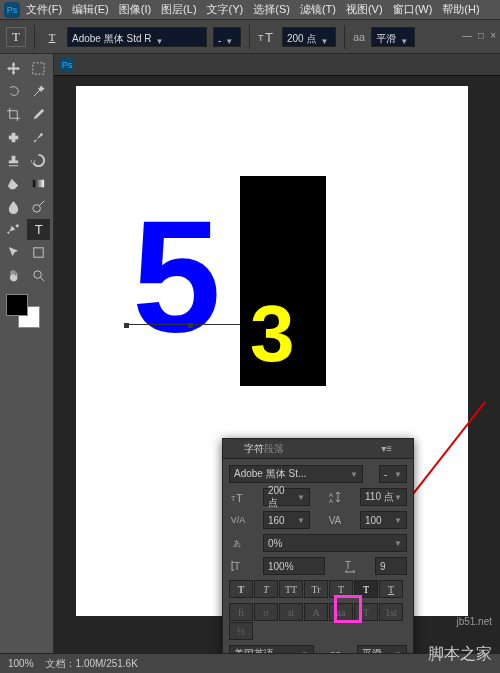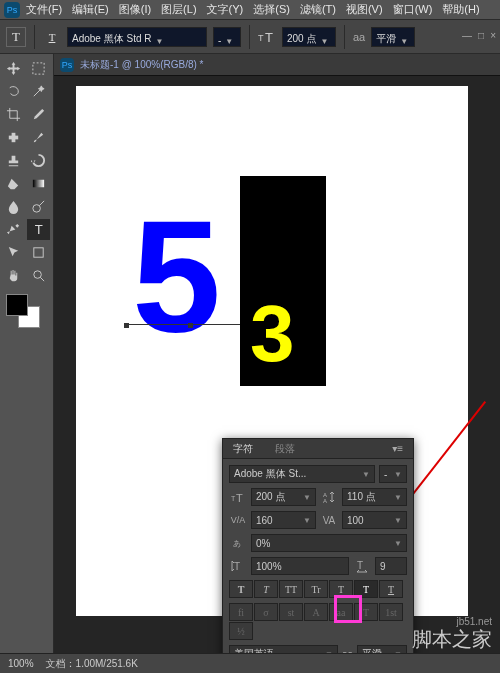--- a/index.html
+++ b/index.html
@@ -27,39 +27,39 @@
 .tabbar .pslogo2{width:14px;height:14px;margin-right:6px}
 .canvas{position:absolute;left:22px;top:32px;width:392px;height:530px;background:#fff}
 .txt-layer{position:absolute;left:56px;top:110px}
 .char5{color:#0000ff;font-family:"SimHei",sans-serif;font-size:160px;font-weight:bold;line-height:1}
 .sel{position:absolute;left:164px;top:90px;width:86px;height:210px;background:#000}
 .char3{position:absolute;left:10px;top:112px;color:#ffff00;font-family:"SimHei",sans-serif;font-size:80px;font-weight:bold}
 .baseline{position:absolute;left:50px;top:238px;width:130px;border-top:1px solid #333}
 .bh{position:absolute;width:5px;height:5px;background:#333;top:-2px}
 .redline{position:absolute;left:280px;top:480px;width:210px;height:2px;background:#d00;transform:rotate(-52deg);transform-origin:left center}
 .panel{position:absolute;left:168px;top:384px;width:192px;background:#454545;border:1px solid #222;box-shadow:0 2px 10px rgba(0,0,0,.6);font-size:10px;color:#ccc}
-.panel .hdr{display:flex;align-items:center;height:20px;padding:0 10px;background:#3a3a3a;border-bottom:1px solid #222;gap:22px}
+.panel .hdr{display:flex;align-items:center;height:20px;padding:0 21px;background:#3a3a3a;border-bottom:1px solid #222;gap:0}
 .panel .hdr .tab{color:#ddd}
 .panel .hdr .tab.inactive{color:#888}
 .panel .hdr .menu{margin-left:auto;color:#aaa;cursor:pointer}
 .panel .body{padding:6px}
-.prow{display:flex;align-items:center;gap:4px;margin-bottom:5px}
+.prow{display:flex;align-items:center;gap:16px;margin-bottom:5px}
 .prow .ico{width:18px;display:flex;align-items:center;justify-content:center;color:#aaa}
 .prow .ico svg{width:14px;height:14px}
 .fld{background:#333;border:1px solid #222;height:18px;padding:0 4px;display:flex;align-items:center;flex:1;min-width:0}
 .fld .caret{margin-left:auto;font-size:8px;color:#888}
 .half{width:50%}
 .btnrow{display:flex;gap:1px;margin:5px 0;flex-wrap:wrap}
 .btnrow .b{width:24px;height:18px;background:#3a3a3a;border:1px solid #222;display:flex;align-items:center;justify-content:center;font-family:Georgia,serif;color:#bbb;font-size:10px}
 .btnrow .b.dim{color:#666}
 .highlight{position:absolute;border:3px solid #ff3ad6;width:28px;height:28px}
 .colorbox{width:40px;height:14px;background:#0000ff;border:1px solid #000;margin-left:2px}
 .statusbar{position:absolute;bottom:0;left:0;right:0;height:20px;background:#454545;border-top:1px solid #222;display:flex;align-items:center;padding:0 8px;color:#ccc;font-size:10px;gap:12px}
 .watermark{position:absolute;right:8px;bottom:26px;color:#999;font-size:10px}
-.footer{position:absolute;right:8px;bottom:20px;color:#ccc;font-size:20px;font-family:"KaiTi","SimSun",serif}
+.footer{position:absolute;right:8px;bottom:8px;color:#ccc;font-size:16px;font-family:"KaiTi","SimSun",serif}
 .win-ctrl{position:absolute;right:4px;top:30px;display:flex;gap:6px;color:#aaa;font-size:10px}
 </style>
 </head>
 <body>
 
 <div class="menubar">
   <div class="ps-logo">Ps</div>
   <span class="mi">文件(F)</span>
   <span class="mi">编辑(E)</span>
   <span class="mi">图像(I)</span>
@@ -223,21 +223,20 @@
       </div>
     <div class="swatches">
       <div class="sw-b"></div>
       <div class="sw-f"></div>
     </div>
   </div>
 
   <div class="doc-area">
     <div class="tabbar">
       <div class="ps-logo pslogo2">Ps</div>
-      <span>未标题-1 @ 100%(RGB/8) *</span>
     </div>
     <div class="canvas">
       <div class="txt-layer">
         <span class="char5">5</span>
       </div>
       <div class="baseline">
         <div class="bh" style="left:-2px"></div>
         <div class="bh" style="left:62px"></div>
         <div class="bh" style="right:-2px"></div>
       </div>

